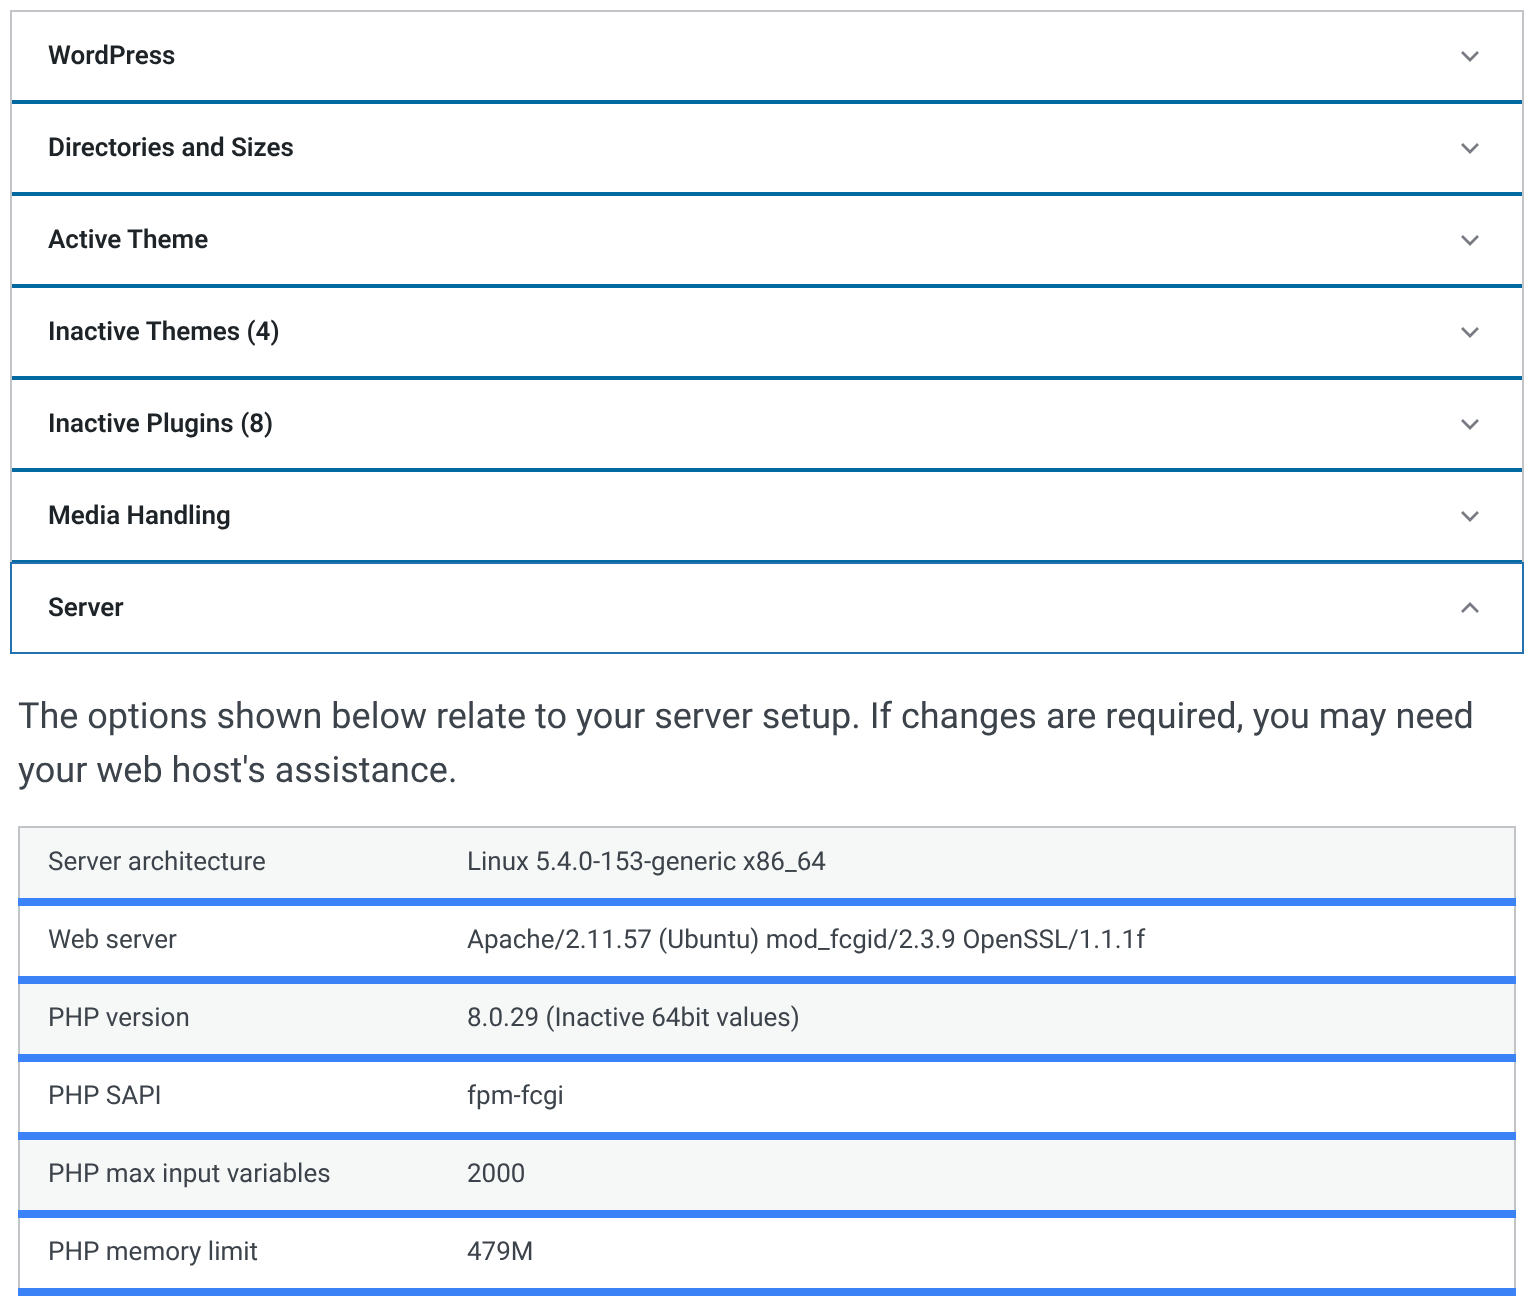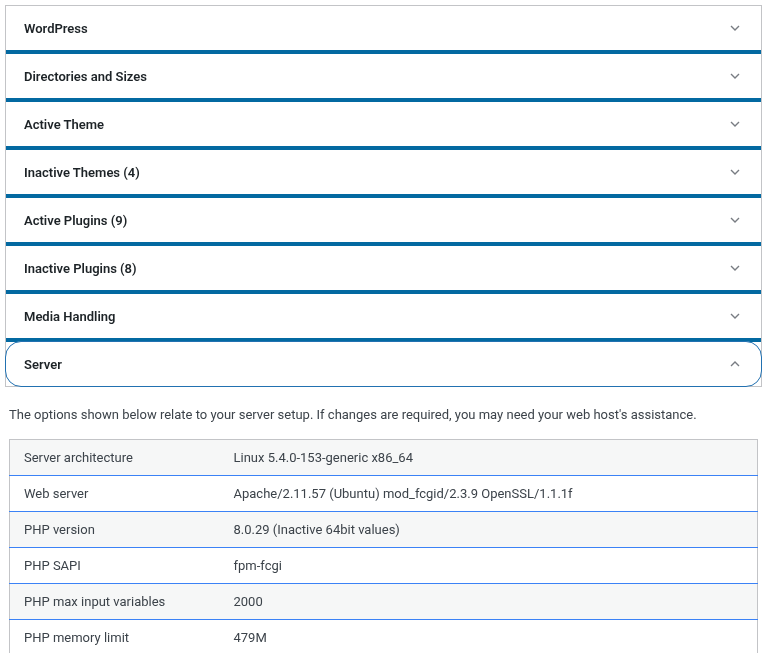--- a/index.html
+++ b/index.html
@@ -11,63 +11,62 @@
   padding: 5px;
 }
 .accordion {
   border: 1px solid #c3c4c7;
 }
 .panel-header {
   display: flex;
   align-items: center;
   justify-content: space-between;
   padding: 14px 18px;
-  border-bottom: 4px solid #0369a1;
+  border-bottom: 2px solid #0369a1;
   background: #fff;
   cursor: pointer;
   font-size: 13px;
   font-weight: 600;
   color: #1d2327;
 }
 .panel-header:last-of-type {
   border-bottom: none;
-  border-radius: 16px;
 }
 .panel-header.expanded {
   border: 1px solid #2271b1;
   margin: -1px;
   position: relative;
 }
 .chevron {
   display: inline-block;
   color: #787c82;
 }
 .chevron svg {
   width: 16px;
   height: 16px;
   display: block;
 }
 .panel-body {
   padding: 0;
 }
 .panel-description {
-  font-size: 13px;
+  font-size: 18px;
   color: #3c434a;
   padding: 18px 4px 14px 4px;
   line-height: 1.5;
 }
 .info-table {
   width: calc(100% - 8px);
   margin: 0 4px;
   border: 1px solid #c3c4c7;
   border-collapse: collapse;
   font-size: 13px;
 }
 .info-table tr {
-  border-bottom: 1px solid #3b82f6;
+  border-bottom: 4px solid #3b82f6;
 }
 .info-table tr:nth-child(odd) {
   background: #f6f7f7;
 }
 .info-table tr:nth-child(even) {
   background: #fff;
 }
 .info-table td {
   padding: 10px 14px;
   color: #3c434a;
@@ -111,28 +110,20 @@
 
   <div class="panel-header">
     <span>Inactive Themes (4)</span>
     <span class="chevron">
       <svg viewBox="0 0 24 24" fill="none" stroke="currentColor" stroke-width="2">
           <polyline points="6 9 12 15 18 9"></polyline>
         </svg>
     </span>
   </div>
 
-  <div class="panel-header">
-    <span>Active Plugins (9)</span>
-    <span class="chevron">
-      <svg viewBox="0 0 24 24" fill="none" stroke="currentColor" stroke-width="2">
-          <polyline points="6 9 12 15 18 9"></polyline>
-        </svg>
-    </span>
-  </div>
 
   <div class="panel-header">
     <span>Inactive Plugins (8)</span>
     <span class="chevron">
       <svg viewBox="0 0 24 24" fill="none" stroke="currentColor" stroke-width="2">
           <polyline points="6 9 12 15 18 9"></polyline>
         </svg>
     </span>
   </div>
 

